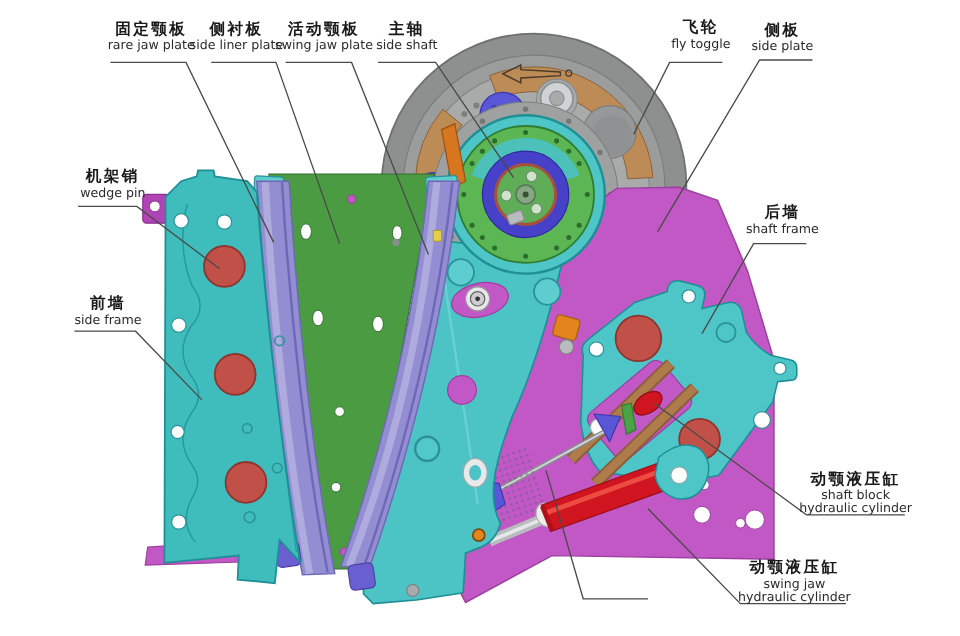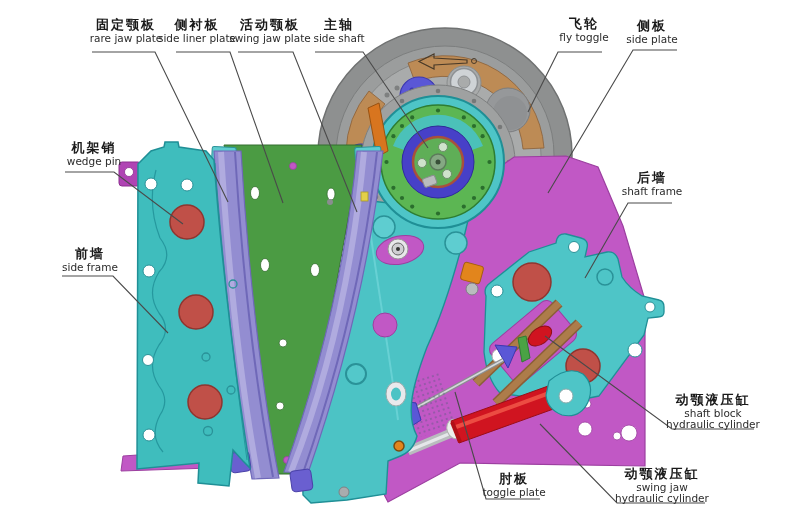--- a/index.html
+++ b/index.html
@@ -284,22 +284,18 @@
   </div>
   <div class="label" style="left:652px;top:170px">
     <span class="zh">后墙</span>
     <span class="en">shaft frame</span>
   </div>
   <div class="label" style="left:713px;top:392px">
     <span class="zh">动颚液压缸</span>
     <span class="en">shaft block</span>
     <span class="en">hydraulic cylinder</span>
   </div>
-  <div class="label" style="left:514px;top:471px">
-    <span class="zh">肘板</span>
-    <span class="en">toggle plate</span>
-  </div>
   <div class="label" style="left:662px;top:466px">
     <span class="zh">动颚液压缸</span>
     <span class="en">swing jaw</span>
     <span class="en">hydraulic cylinder</span>
   </div>
 </div>
 
 </body></html>

